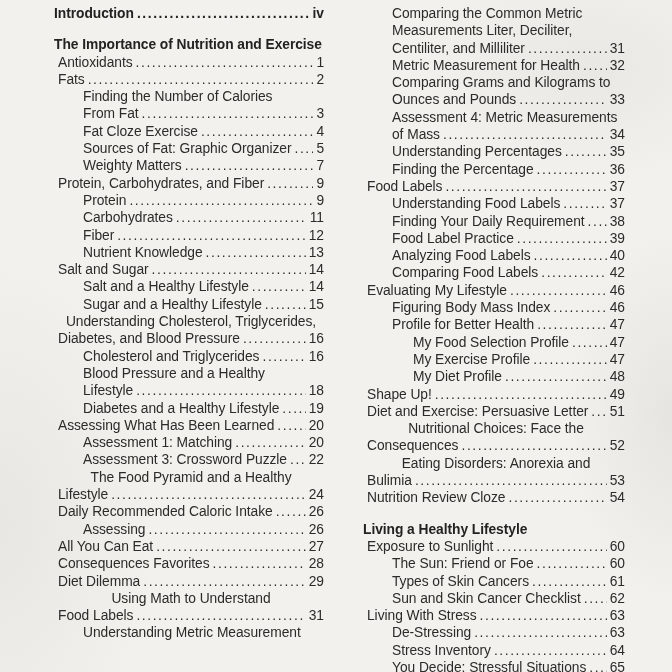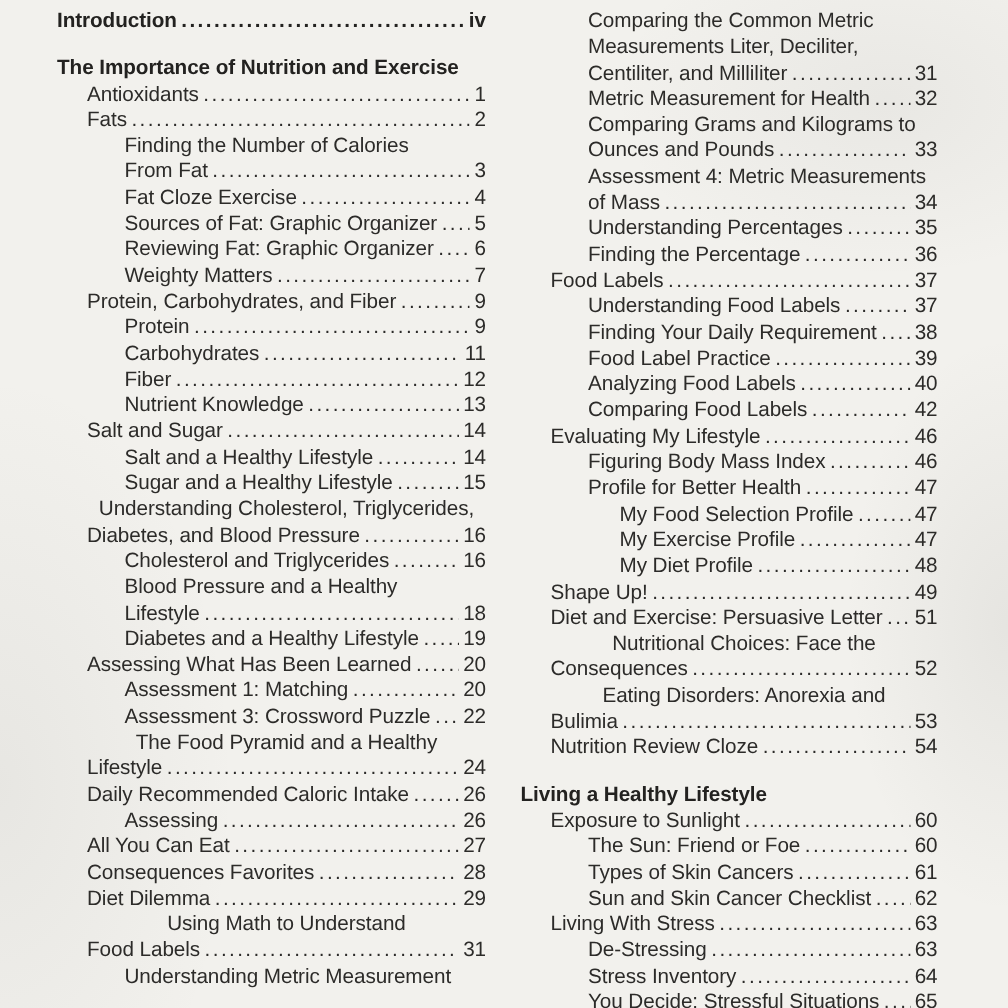--- a/index.html
+++ b/index.html
@@ -36,21 +36,21 @@
     flex: 1 1 auto; min-width: 6px; overflow: hidden;
     white-space: nowrap; margin: 0 3px 0 3px;
   }
   .leader::after {
     content: "..........................................................................................";
     letter-spacing: 1.6px;
   }
   .pg { flex: none; text-align: right; }
   .bold { font-weight: bold; color: #232220; }
   .heading { font-weight: bold; color: #232220; }
-  .lvl0 { padding-left: 0; }
+  .lvl0 { padding-left: 0; margin-left: 16px; }
   .lvl1 { padding-left: 20px; justify-content: center; }
   .lvl2 { padding-left: 45px; }
   .lvl3 { padding-left: 66px; }
   .spacer { height: 14px; flex: none; }
 </style>
 </head>
 <body>
 
 <div class="page">
   <div class="col col-left">
@@ -85,25 +85,20 @@
         <span class="txt">Fat Cloze Exercise</span>
         <span class="leader"></span>
         <span class="pg">4</span>
       </div>
       <div class="row lvl2">
         <span class="txt">Sources of Fat: Graphic Organizer</span>
         <span class="leader"></span>
         <span class="pg">5</span>
       </div>
       <div class="row lvl2">
-        <span class="txt">Reviewing Fat: Graphic Organizer</span>
-        <span class="leader"></span>
-        <span class="pg">6</span>
-      </div>
-      <div class="row lvl2">
         <span class="txt">Weighty Matters</span>
         <span class="leader"></span>
         <span class="pg">7</span>
       </div>
       <div class="row lvl1">
         <span class="txt">Protein, Carbohydrates, and Fiber</span>
         <span class="leader"></span>
         <span class="pg">9</span>
       </div>
       <div class="row lvl2">

